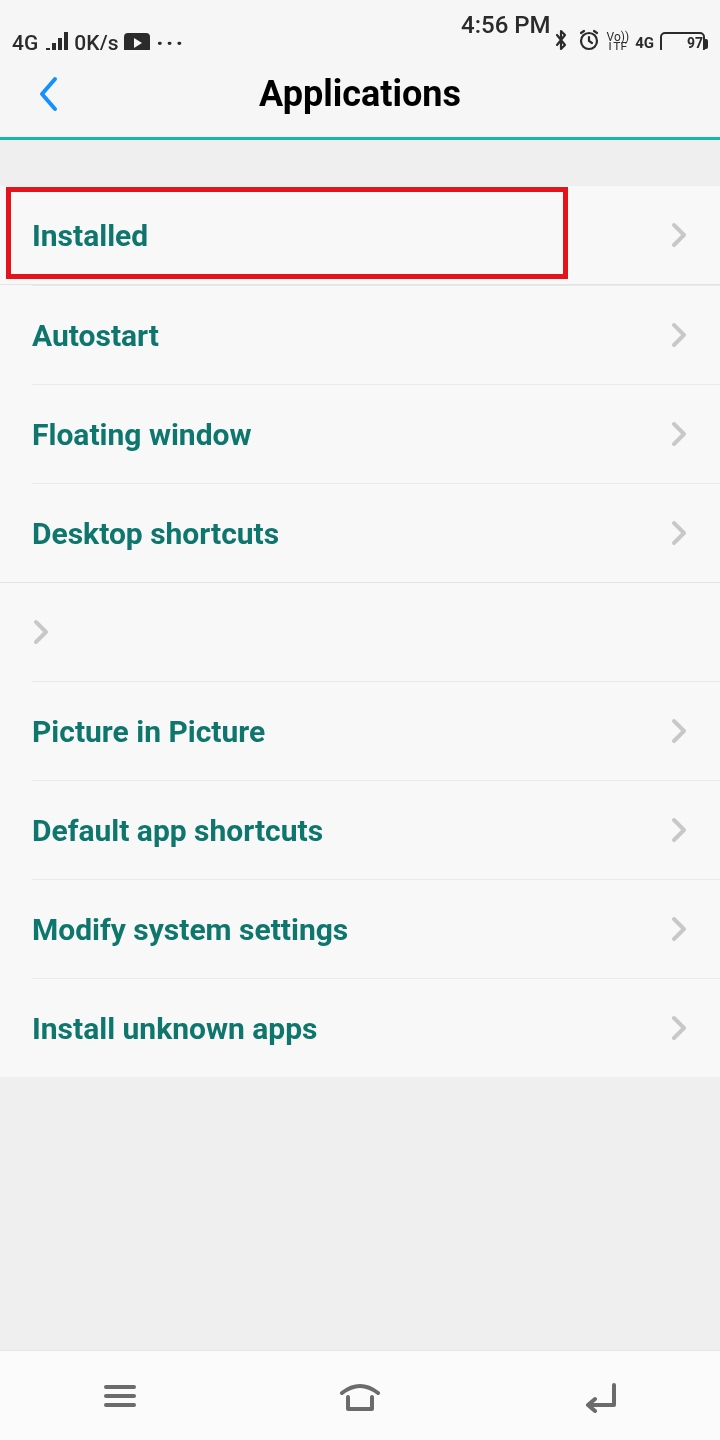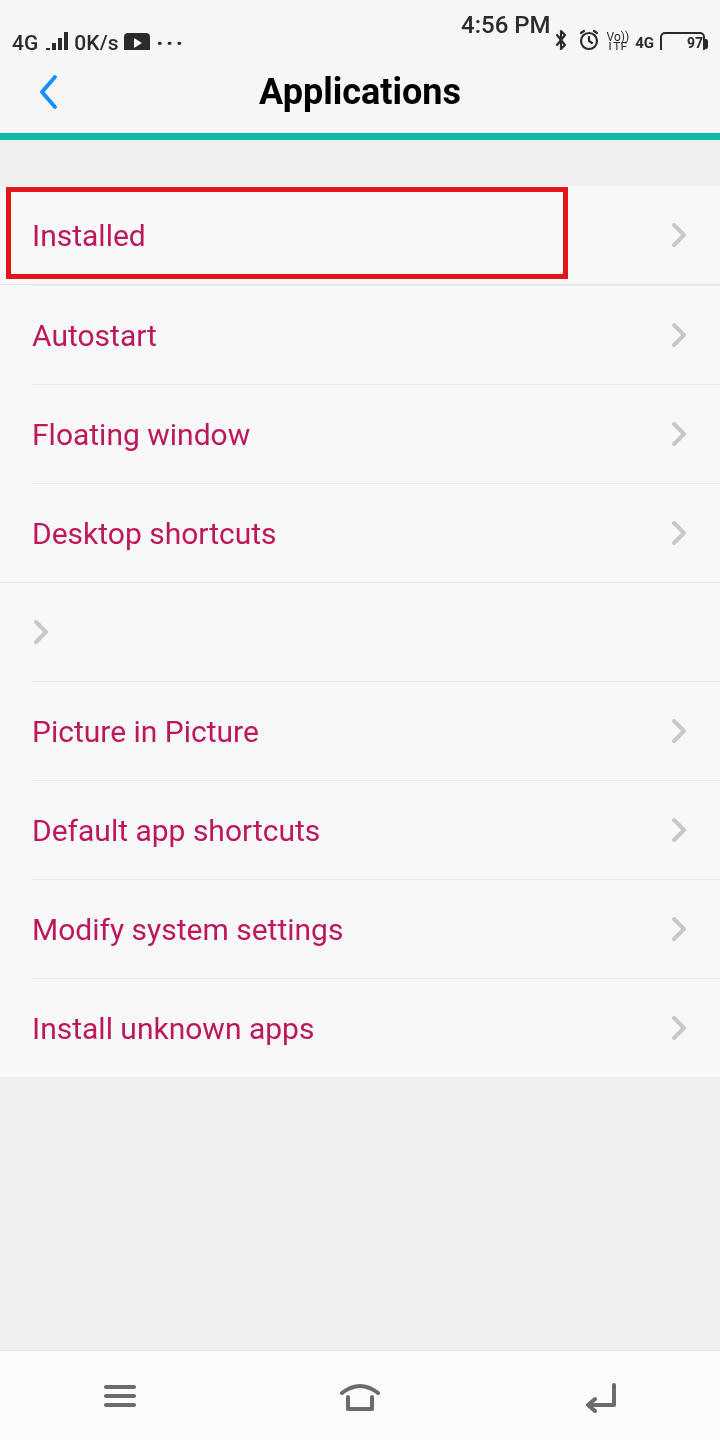--- a/index.html
+++ b/index.html
@@ -62,43 +62,43 @@
     }
     .battery::after{content:"";position:absolute;right:-5px;top:5px;width:3px;height:10px;background:#2b2b2b;border-radius:0 2px 2px 0;}
 
     
     .header {
       height: 90px;
       background:#f6f6f6;
       display:flex;
       align-items:center;
       position:relative;
-      border-bottom:7px solid #14b8a6;
+      border-bottom:3px solid #14b8a6;
     }
     .back-btn{
       position:absolute;left:28px;top:50%;transform:translateY(-50%);
       width:40px;height:40px;display:flex;align-items:center;justify-content:center;cursor:pointer;
     }
     .back-btn svg{stroke:#168fff;stroke-width:4;fill:none;stroke-linecap:round;stroke-linejoin:round;}
     .header-title{
       flex:1;text-align:center;font-size:36px;font-weight:700;
     }
 
     .spacer { height:46px; background:#efefef;}
 
     
     .list{background:#f8f8f8;}
     .list-item{
       height:98px;
       display:flex;
       align-items:center;
       padding:0 32px;
       font-size:30px;
-      font-weight:400;
-      color:#be185d;
+      font-weight:700;
+      color:#0f766e;
       position:relative;
       cursor:pointer;
     }
     .list-item .label{flex:1;}
     .chevron{stroke:#c8c8c8;stroke-width:4;fill:none;stroke-linecap:round;stroke-linejoin:round;}
     .divider{height:1px;background:#e9e9e9;margin-left:32px;}
     .divider.full{margin-left:0;background:#e4e4e4;}
 
     .highlight-box{
       position:absolute;

